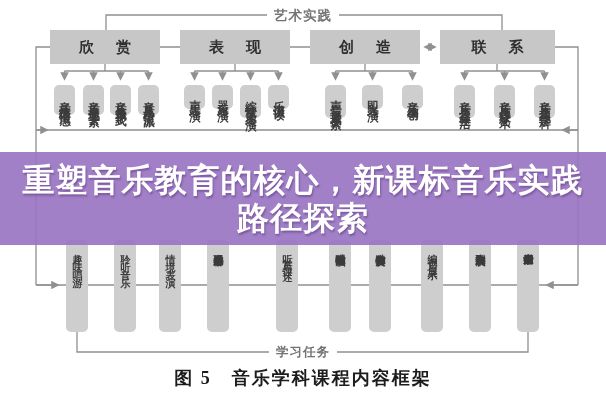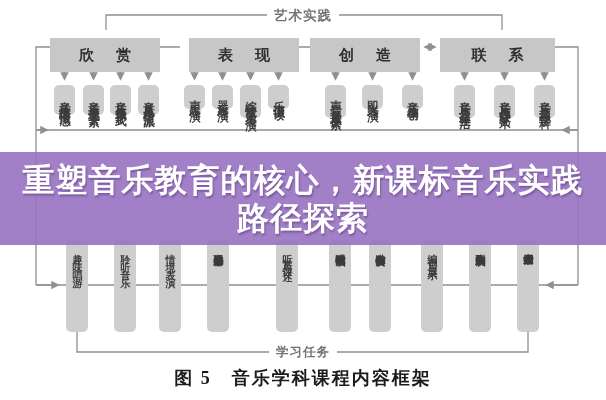--- a/index.html
+++ b/index.html
@@ -5,21 +5,21 @@
   html,body{margin:0;padding:0;background:#fff;}
   .stage{position:relative;width:606px;height:400px;background:#ffffff;overflow:hidden;
          font-family:"Liberation Sans","DejaVu Sans",sans-serif;}
   svg.wires{position:absolute;left:0;top:0;z-index:1;}
   .float-label{position:absolute;z-index:2;background:#ffffff;color:#737373;
          font-size:13.5px;font-weight:600;padding:0 7px;letter-spacing:1px;white-space:nowrap;}
   .top-label{left:50%;top:7px;transform:translateX(-50%);}
   .bottom-label{left:50%;top:344px;transform:translateX(-50%);font-size:12.5px;}
   .cat{position:absolute;top:30px;height:34px;z-index:2;background:#c7c7c7;color:#2f2f2f;
        font-size:15px;font-weight:bold;display:flex;align-items:center;justify-content:center;
-       letter-spacing:9px;text-indent:9px;margin-top:8px;}
+       letter-spacing:9px;text-indent:9px;}
   .vbox{position:absolute;z-index:2;background:#cecece;border-radius:5px;color:#3b3b3b;
        writing-mode:vertical-rl;font-size:11.5px;font-weight:bold;line-height:21px;
        width:21px;padding:6px 0;letter-spacing:3px;text-align:left;}
   .item{top:85px;}
   .task{top:240px;height:80px;width:22px;line-height:22px;font-size:10px;}
   .overlay{position:absolute;left:0;top:152px;width:606px;height:93px;z-index:5;
        background:rgba(153,117,194,0.92);display:flex;flex-direction:column;
        align-items:center;justify-content:center;}
   .overlay .t{color:#ffffff;font-weight:900;font-size:32px;line-height:38px;
        letter-spacing:1px;white-space:nowrap;text-shadow:1px 2px 2px rgba(80,40,110,0.45);}
@@ -71,21 +71,21 @@
       <line x1="504.5" y1="71" x2="504.5" y2="79" marker-end="url(#arr)"></line>
       <line x1="544.5" y1="71" x2="544.5" y2="79" marker-end="url(#arr)"></line>
 
       <path d="M77 300 V352 H528 V305"></path>
     </g>
   </svg>
 
   <div class="float-label top-label">艺术实践</div>
 
   <div class="cat" style="left:50px;width:110px;">欣 赏</div>
-  <div class="cat" style="left:189px;width:110px;">表 现</div>
+  <div class="cat" style="left:180px;width:110px;">表 现</div>
   <div class="cat" style="left:440px;width:115px;">联 系</div>
   <div class="cat" style="left:310px;width:110px;">创 造</div>
 
   <div class="vbox item" style="left:54px;">音乐情绪情感</div>
   <div class="vbox item" style="left:83px;">音乐表现要素</div>
   <div class="vbox item" style="left:110px;">音乐体裁形式</div>
   <div class="vbox item" style="left:138px;">音乐风格流派</div>
   <div class="vbox item" style="left:184px;">声乐表演</div>
   <div class="vbox item" style="left:212px;">器乐表演</div>
   <div class="vbox item" style="left:240px;">综合性艺术表演</div>

